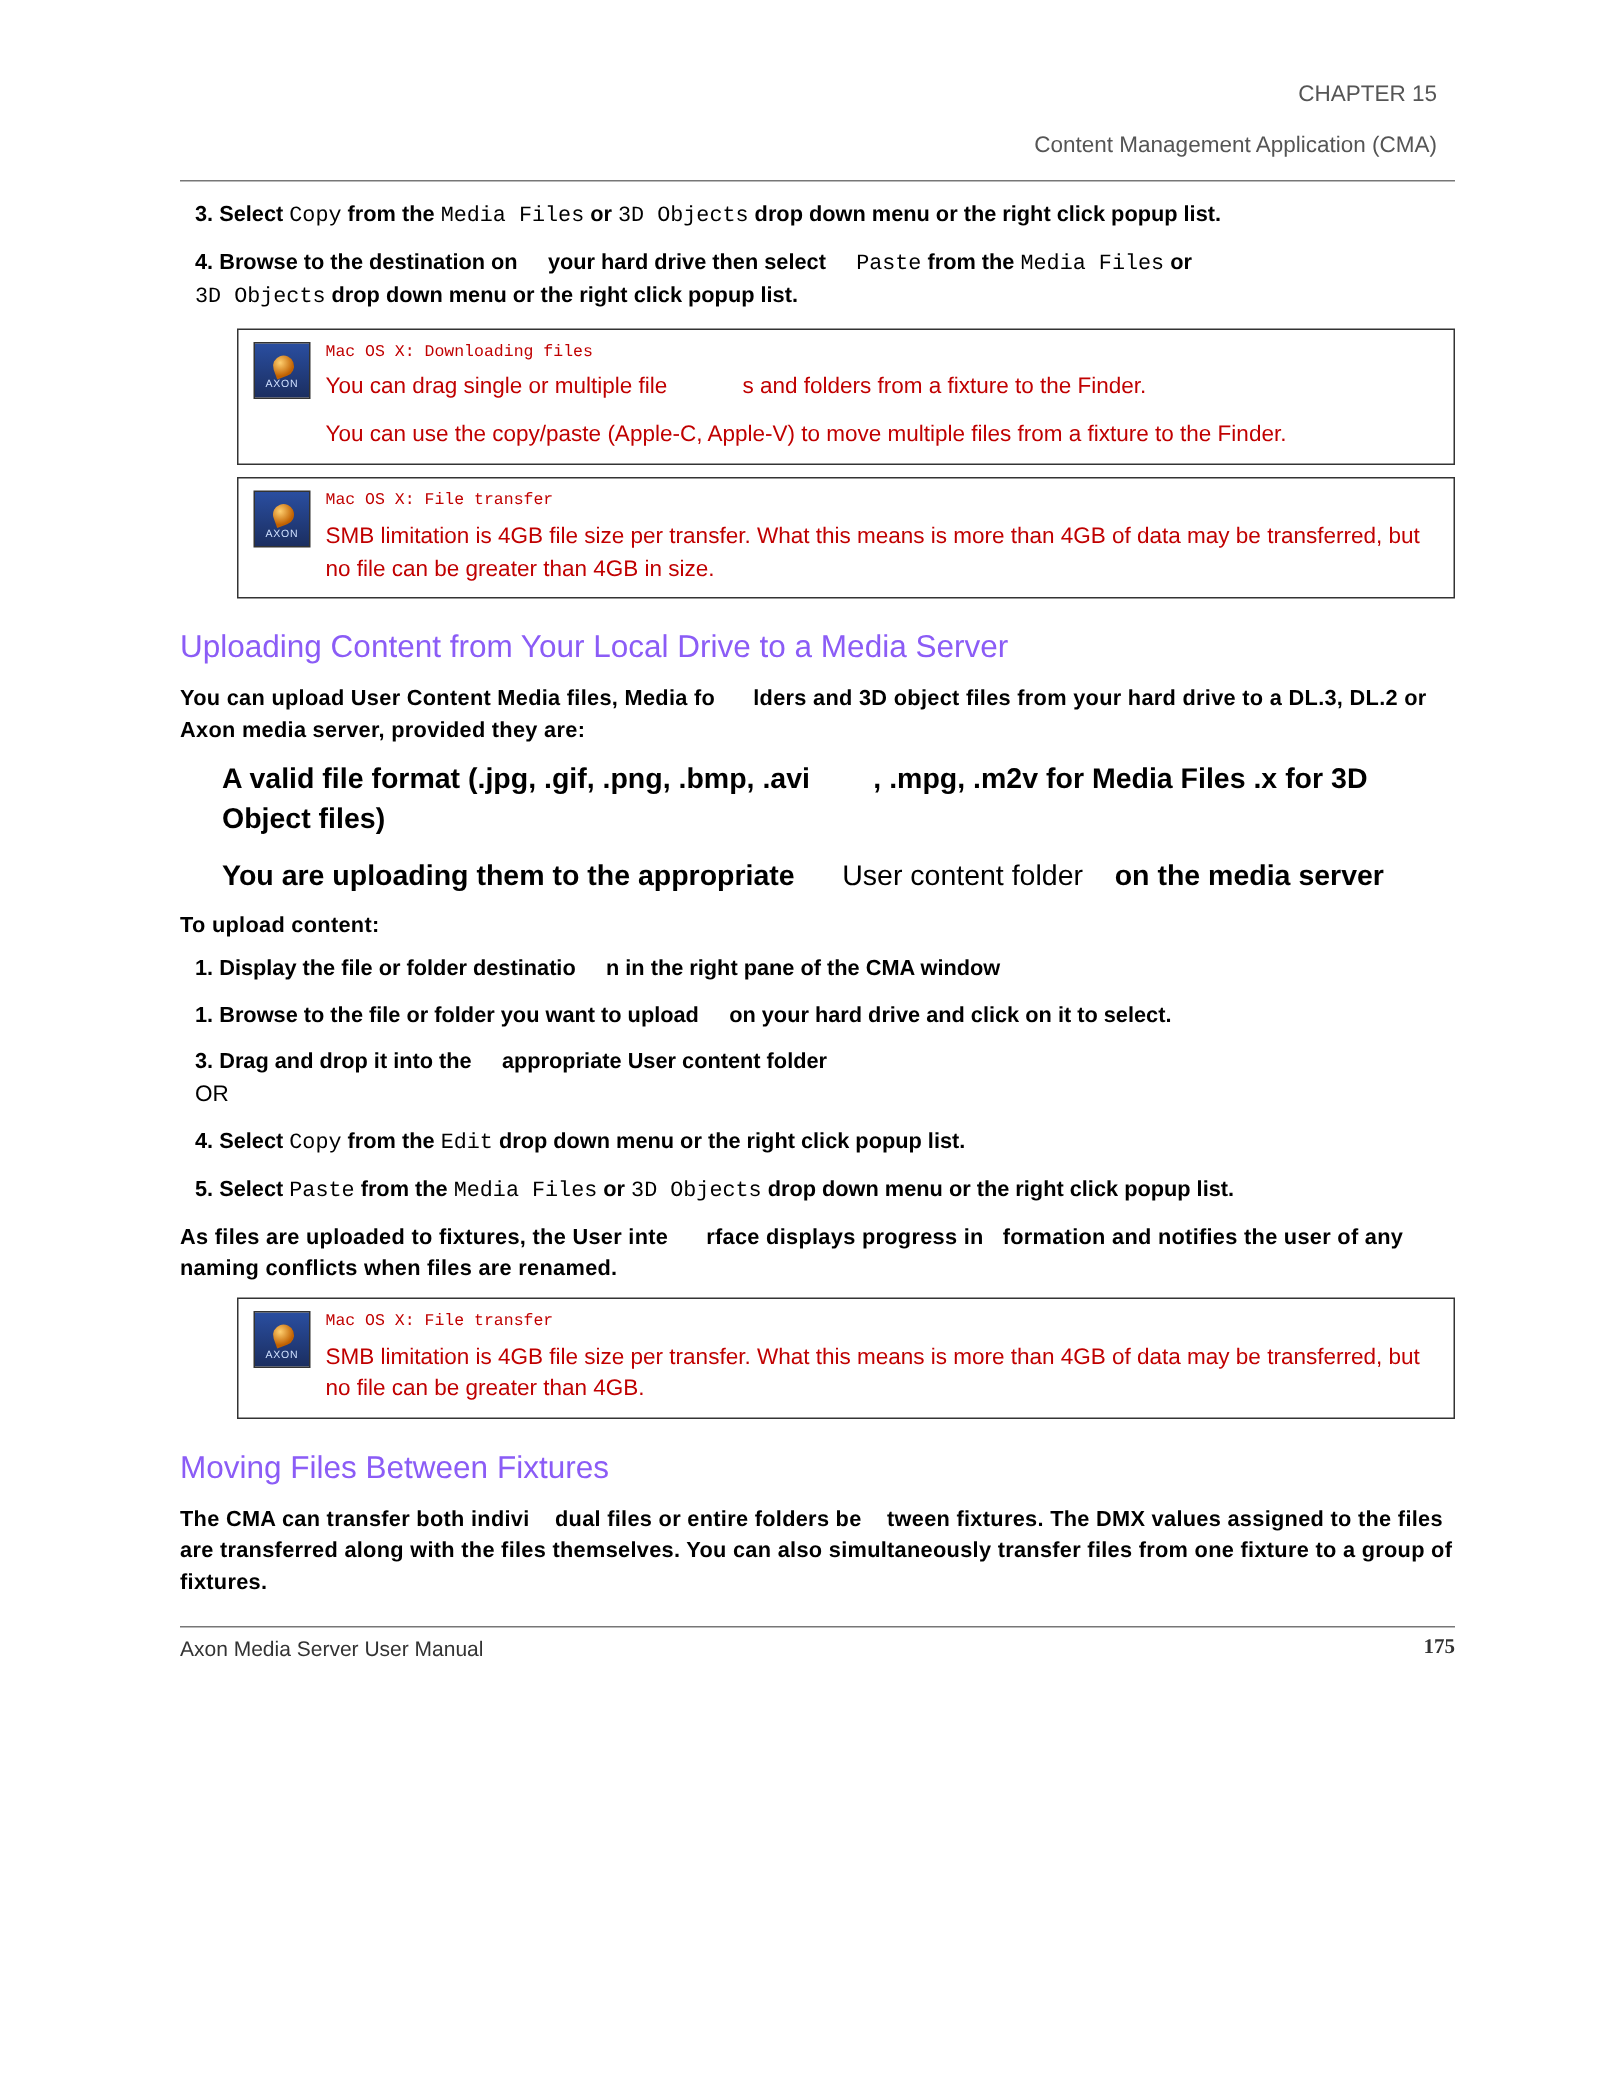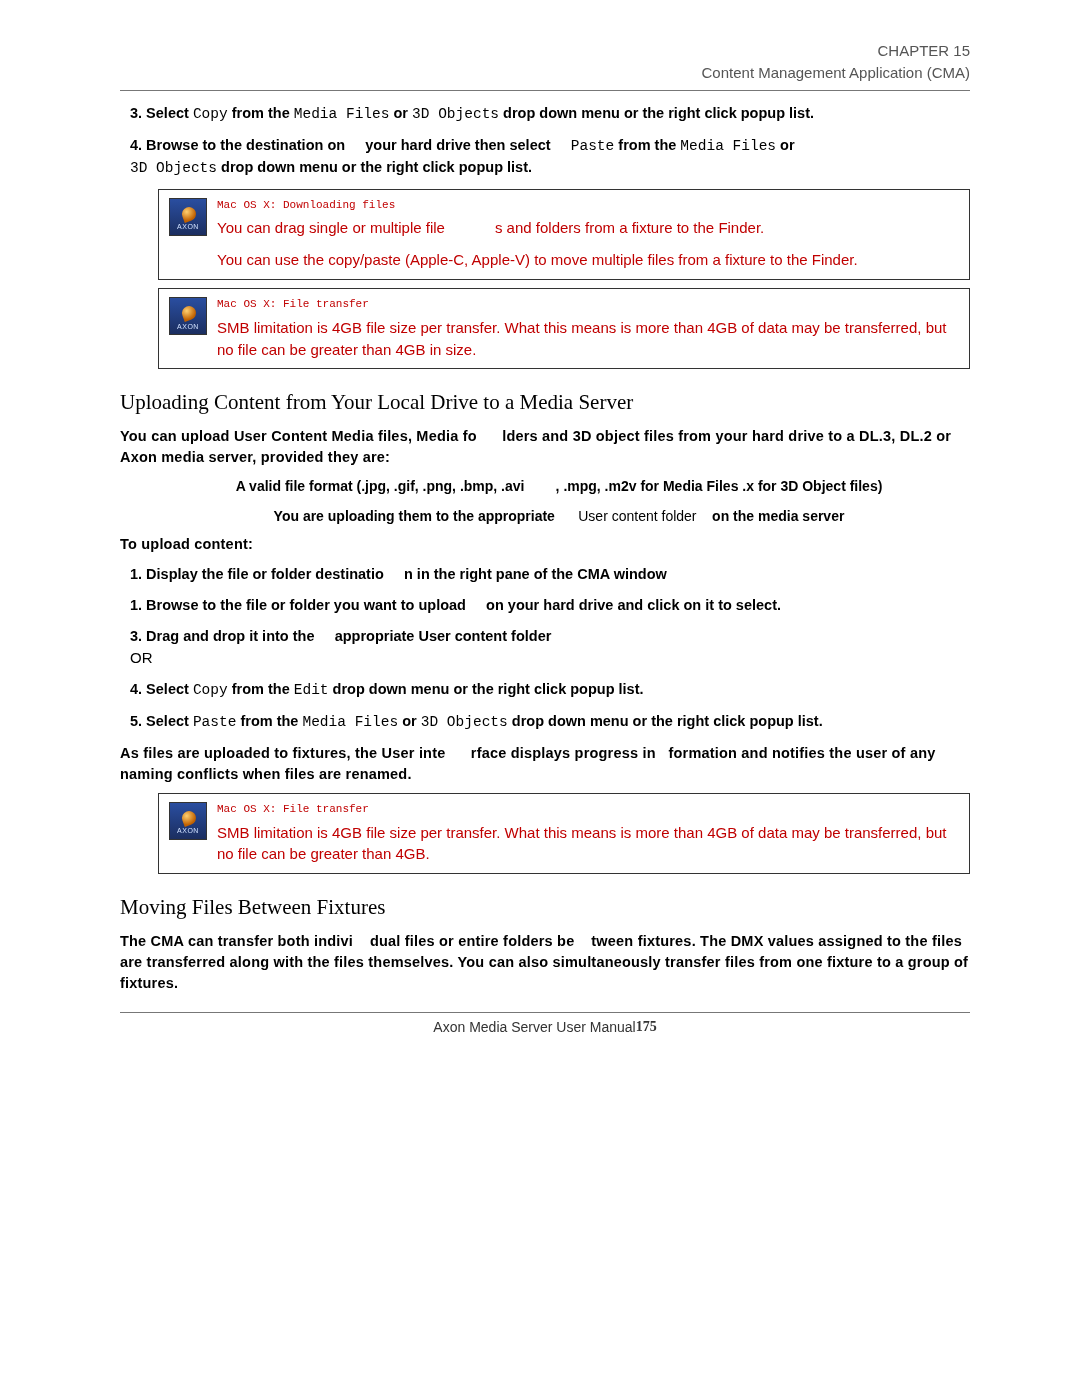--- a/index.html
+++ b/index.html
@@ -17,21 +17,21 @@
     padding: 40px 110px 30px 120px;
     box-sizing: border-box;
     position: relative;
   }
   .chapter-head {
     text-align: right;
     color: #555;
     font-size: 15px;
     margin-bottom: 6px;
   }
-  .chapter-head div { margin: 0; }
+  .chapter-head div { margin: 12px; }
   hr.rule {
     border: none;
     border-top: 1px solid #777;
     margin: 6px 0 12px 0;
   }
   hr.bottom-rule {
     border: none;
     border-top: 1px solid #777;
     margin: 18px 0 4px 0;
   }
@@ -83,44 +83,43 @@
     font-size: 11px;
     margin-bottom: 4px;
   }
   .redtext {
     color: #c00000;
     font-family: Arial, Helvetica, sans-serif;
     font-weight: normal;
     font-size: 15px;
   }
   .h2 {
-    color: #000000;
+    color: #8b5cf6;
     font-size: 21px;
-    font-family: Liberation Serif, serif;
+    font-family: Liberation Sans, sans-serif;
     font-weight: normal;
     margin: 18px 0 8px 0;
   }
   .para {
     font-family: "Arial Black","Arial",sans-serif;
     font-weight: bold;
     font-size: 14.5px;
     margin: 8px 0;
     letter-spacing:0.2px;
   }
   .sublist {
     margin: 4px 0 4px 28px;
     font-family: "Arial Black","Arial",sans-serif;
     font-weight: bold;
-    font-size: 14px;
-    text-align: center;
+    font-size: 19px;
   }
   .sublist .normal { font-family: Arial, Helvetica, sans-serif; font-weight: normal; }
   .footer {
     display: flex;
-    justify-content: center;
+    justify-content: space-between;
     font-size: 14px;
     color: #333;
   }
   .footer .pn { font-weight: bold; font-family: Liberation Serif, serif; }
 </style>
 </head>
 <body>
 
 <div class="page">
 

